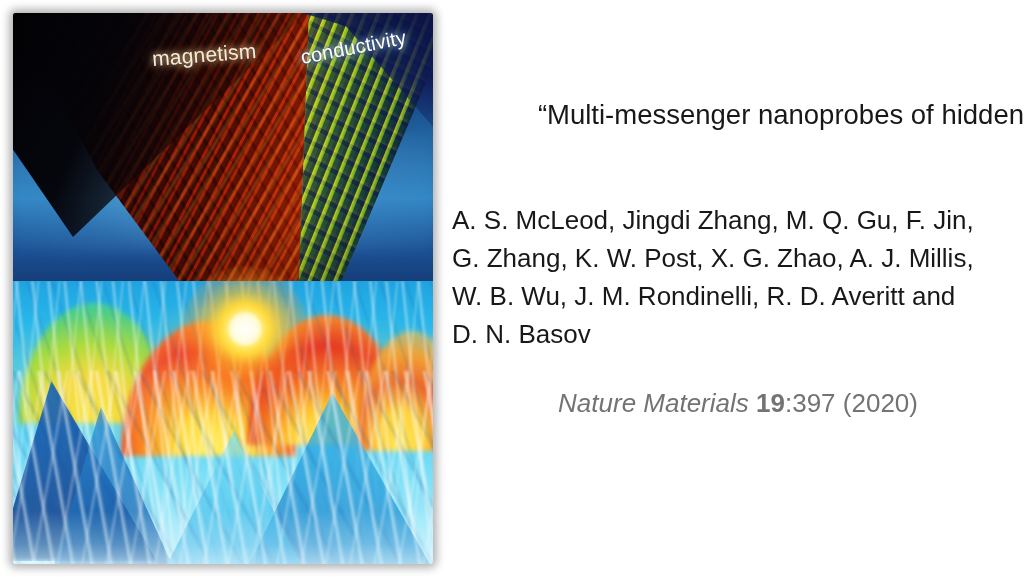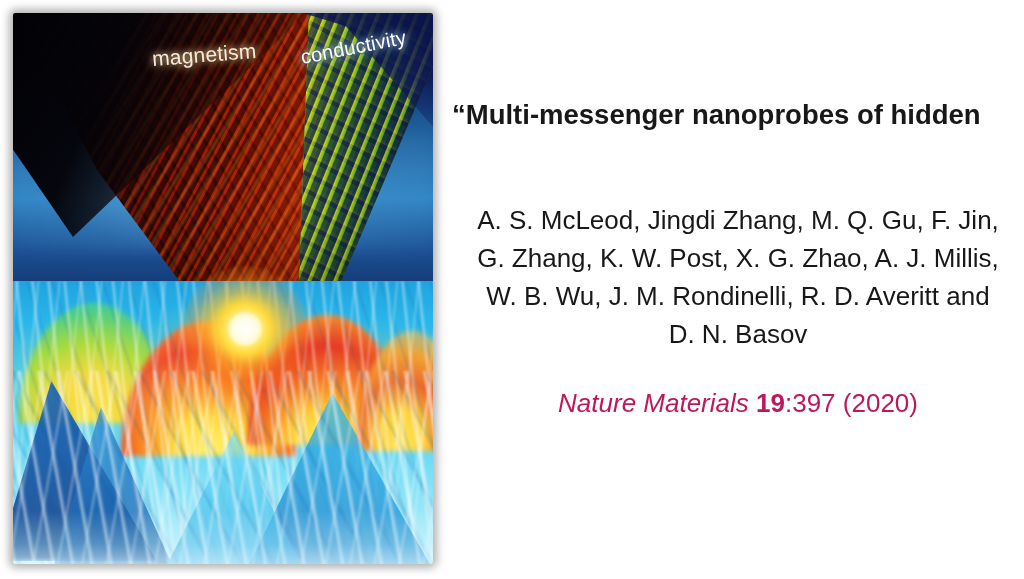--- a/index.html
+++ b/index.html
@@ -383,47 +383,46 @@
     left: 452px;
     top: 0;
     width: 572px;
     height: 579px;
   }
   #paper-title {
     position: absolute;
     left: 0;
     top: 95px;
     width: 572px;
-    text-align: left;
+    text-align: right;
     font-size: 27.5px;
     line-height: 40px;
     color: #181818;
-    font-weight: 700;
+    font-weight: 400;
   }
   #author-list {
     position: absolute;
     left: 0;
     top: 201px;
     width: 572px;
-    text-align: center;
     font-size: 26px;
     line-height: 38px;
     color: #181818;
     font-weight: 400;
     white-space: pre-line;
   }
   #citation {
     position: absolute;
     left: 0;
     top: 385px;
     width: 572px;
     text-align: center;
     font-size: 26px;
     line-height: 36px;
-    color: #be185d;
+    color: #737373;
   }
   #citation .journal { font-style: italic; }
   #citation .volume  { font-weight: bold; }
 </style>
 </head>
 <body>
 
 <div id="slide">
 
   <div id="figure-wrap">

